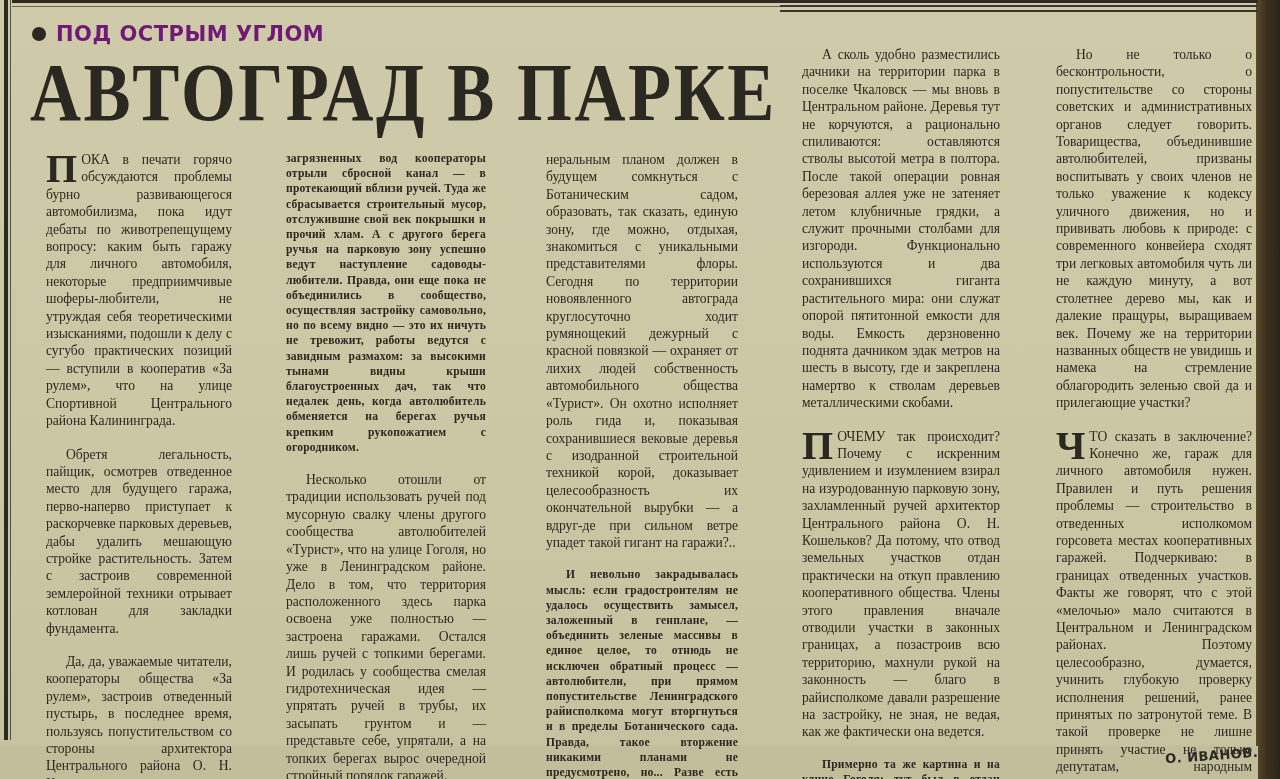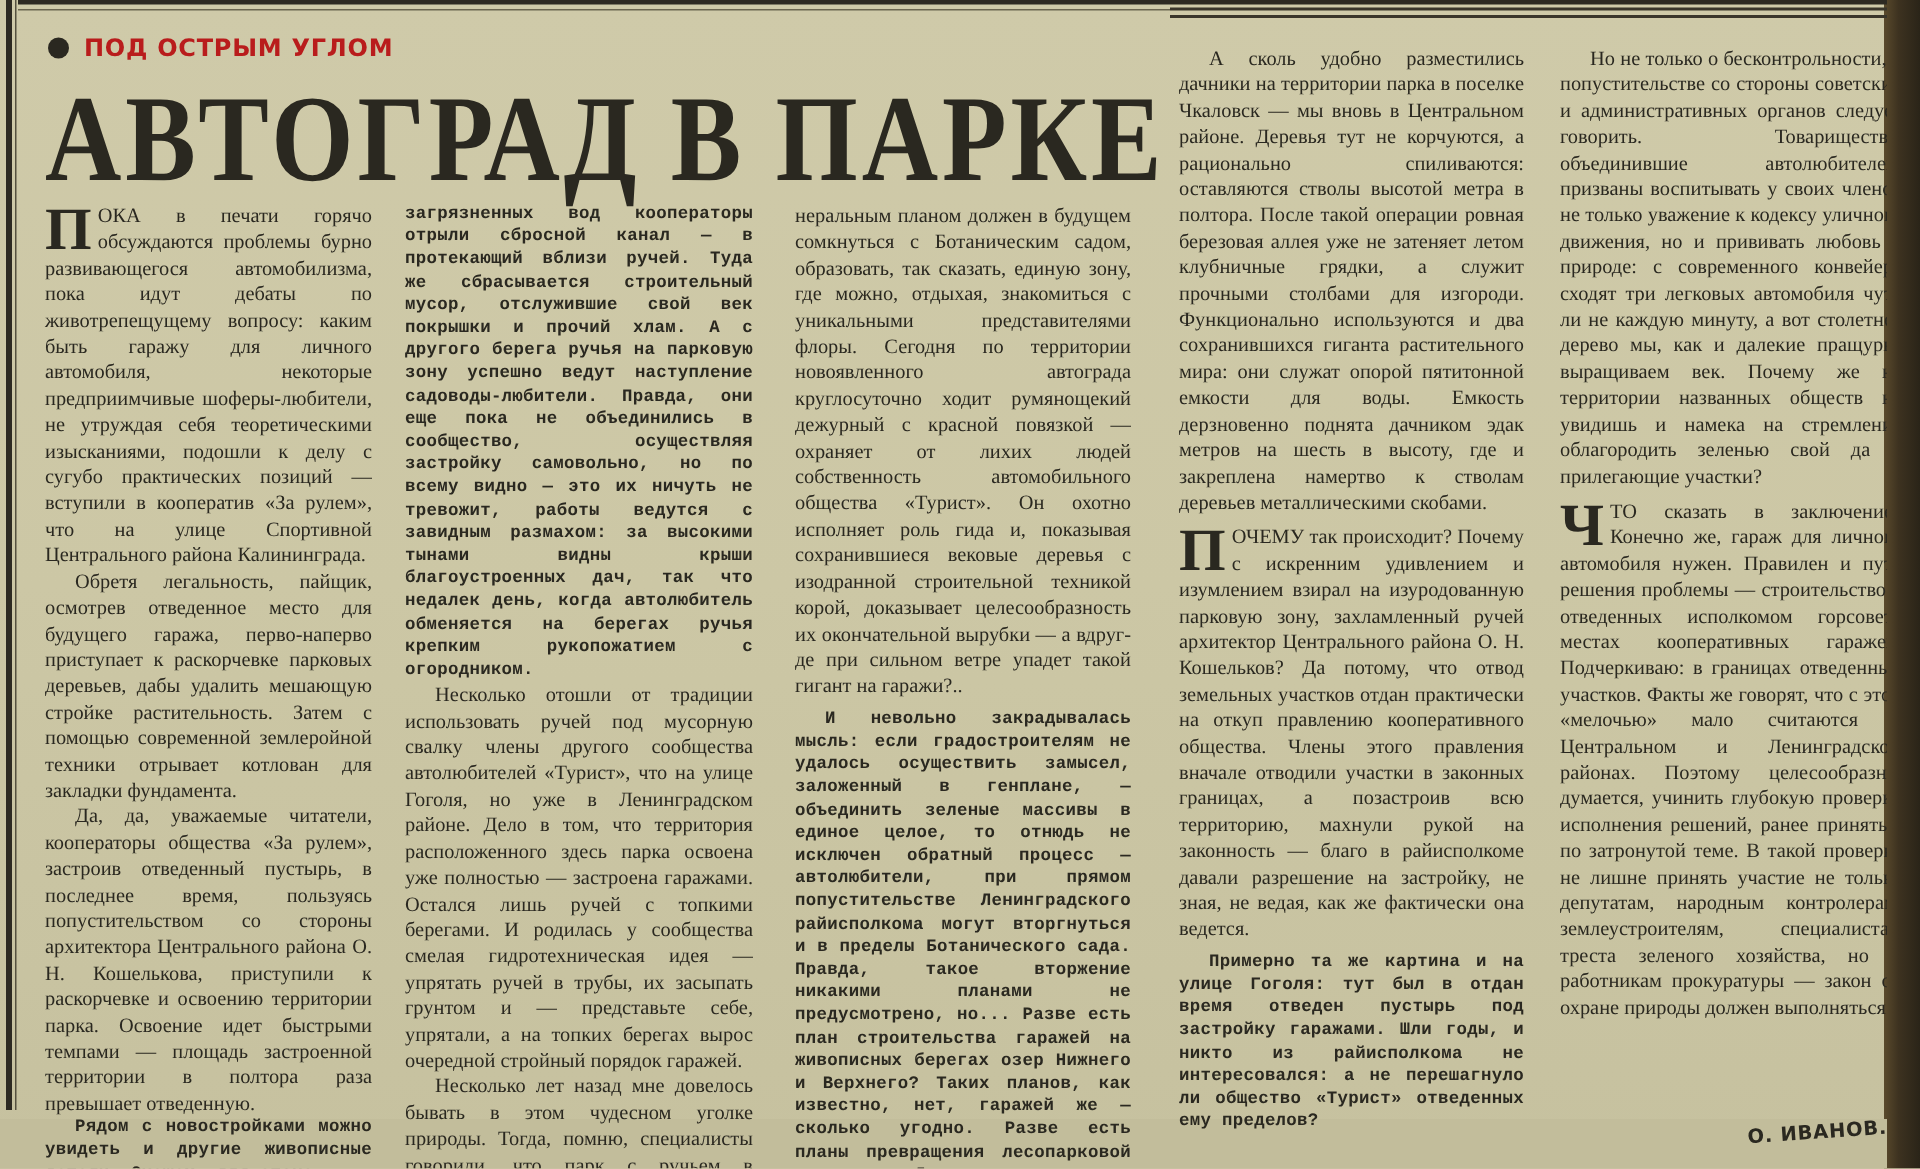--- a/index.html
+++ b/index.html
@@ -20,40 +20,40 @@
   .left-rule { position:absolute; left:4px; top:0; width:4px; height:740px; background:#2d2a22; }
   .left-rule2 { position:absolute; left:10px; top:0; width:1px; height:740px; background:#55513f; }
   .top-rule { position:absolute; left:12px; top:0; width:1246px; height:3px; background:#2d2a22; }
   .top-rule-b { position:absolute; left:780px; top:5px; width:478px; height:2px; background:#3a362b; }
   .top-rule-c { position:absolute; left:780px; top:10px; width:478px; height:2px; background:#3a362b; }
   .top-rule-d { position:absolute; left:12px; top:6px; width:768px; height:1px; background:#6b6650; }
   .bottom-band { position:absolute; left:0; top:746px; width:1258px; height:33px; background:#c2bd9b; }
 
   .rubric {
     position:absolute; left:32px; top:22px;
-    font-family:"DejaVu Sans", sans-serif; font-weight:bold; font-size:16px;
-    letter-spacing:0.5px; color:#b91c1c; display:flex; align-items:center; gap:10px;text-align:center;
+    font-family:"DejaVu Sans", sans-serif; font-weight:bold; font-size:21px;
+    letter-spacing:0.5px; color:#701a75; display:flex; align-items:center; gap:10px;text-align:center;
   }
   .bullet { width:14px; height:14px; border-radius:50%; background:#2a2820; display:inline-block; }
   .headline {
     position:absolute; left:30px; top:52px;
     font-family:"Liberation Serif", serif; font-weight:bold;
     font-size:82px; line-height:82px; letter-spacing:3px;
     color:#2a2820; transform:scaleX(0.86); transform-origin:left top;
     white-space:nowrap;
   }
 
   .col {
     position:absolute; font-size:13.6px; line-height:17.4px;
     text-align:justify; hyphens:manual;
   }
-  .col p { margin:0; text-indent:20px; }
+  .col p { margin:16px; text-indent:20px; }
   .col p.noindent { text-indent:0; }
   .col p.bold {
-    font-family:Liberation Mono, monospace; font-weight:bold; font-size:11.6px;
+    font-family:Liberation Serif, serif; font-weight:bold; font-size:11.6px;
     line-height:15.2px; letter-spacing:0.2px;
   }
   .col p.gap { margin-top:6px; }
   .dropcap {
     float:left; font-family:"Liberation Serif", serif; font-weight:bold;
     font-size:40px; line-height:32px; margin:2px 4px 0 0; color:#2a2820;
   }
   .c1 { left:30px; top:135px; width:218px; }
   .c2 { left:270px; top:135px; width:232px; }
   .c3 { left:530px; top:135px; width:224px; }
@@ -82,21 +82,21 @@
 <div class="rubric">
   <span class="bullet"></span>
   <span>ПОД ОСТРЫМ УГЛОМ</span>
 </div>
 
 <div class="headline">АВТОГРАД В ПАРКЕ</div>
 
 <div class="c5-clip">
   <div class="col c1" id="col0">
       <p class="noindent"><span class="dropcap">П</span><span>ОКА в печати горячо обсуждаются проблемы бурно развивающегося автомобилизма, пока идут дебаты по животрепещущему вопросу: каким быть гаражу для личного автомобиля, некоторые предприимчивые шоферы-любители, не утруждая себя теоретическими изысканиями, подошли к делу с сугубо практических позиций — вступили в кооператив «За рулем», что на улице Спортивной Центрального района Калининграда.</span></p>
-      <p><span>Обретя легальность, пайщик, осмотрев отведенное место для будущего гаража, перво-наперво приступает к раскорчевке парковых деревьев, дабы удалить мешающую стройке растительность. Затем с помощью современной землеройной техники отрывает котлован для закладки фундамента.</span></p>
+      <p><span>Обретя легальность, пайщик, осмотрев отведенное место для будущего гаража, перво-наперво приступает к раскорчевке парковых деревьев, дабы удалить мешающую стройке растительность. Затем с застроив современной землеройной техники отрывает котлован для закладки фундамента.</span></p>
       <p><span>Да, да, уважаемые читатели, кооператоры общества «За рулем», застроив отведенный пустырь, в последнее время, пользуясь попустительством со стороны архитектора Центрального района О. Н. Кошелькова, приступили к раскорчевке и освоению территории парка. Освоение идет быстрыми темпами — площадь застроенной территории в полтора раза превышает отведенную.</span></p>
       <p class="bold"><span>Рядом с новостройками можно увидеть и другие живописные детали. Скажем, для стока</span></p>
     </div>
   <div class="col c2" id="col1">
       <p class="bold noindent"><span>загрязненных вод кооператоры отрыли сбросной канал — в протекающий вблизи ручей. Туда же сбрасывается строительный мусор, отслужившие свой век покрышки и прочий хлам. А с другого берега ручья на парковую зону успешно ведут наступление садоводы-любители. Правда, они еще пока не объединились в сообщество, осуществляя застройку самовольно, но по всему видно — это их ничуть не тревожит, работы ведутся с завидным размахом: за высокими тынами видны крыши благоустроенных дач, так что недалек день, когда автолюбитель обменяется на берегах ручья крепким рукопожатием с огородником.</span></p>
       <p><span>Несколько отошли от традиции использовать ручей под мусорную свалку члены другого сообщества автолюбителей «Турист», что на улице Гоголя, но уже в Ленинградском районе. Дело в том, что территория расположенного здесь парка освоена уже полностью — застроена гаражами. Остался лишь ручей с топкими берегами. И родилась у сообщества смелая гидротехническая идея — упрятать ручей в трубы, их засыпать грунтом и — представьте себе, упрятали, а на топких берегах вырос очередной стройный порядок гаражей.</span></p>
       <p><span>Несколько лет назад мне довелось бывать в этом чудесном уголке природы. Тогда, помню, специалисты говорили, что парк с ручьем в соответствии с ге-</span></p>
     </div>
   <div class="col c3" id="col2">
       <p class="noindent"><span>неральным планом должен в будущем сомкнуться с Ботаническим садом, образовать, так сказать, единую зону, где можно, отдыхая, знакомиться с уникальными представителями флоры. Сегодня по территории новоявленного автограда круглосуточно ходит румянощекий дежурный с красной повязкой — охраняет от лихих людей собственность автомобильного общества «Турист». Он охотно исполняет роль гида и, показывая сохранившиеся вековые деревья с изодранной строительной техникой корой, доказывает целесообразность их окончательной вырубки — а вдруг-де при сильном ветре упадет такой гигант на гаражи?..</span></p>

